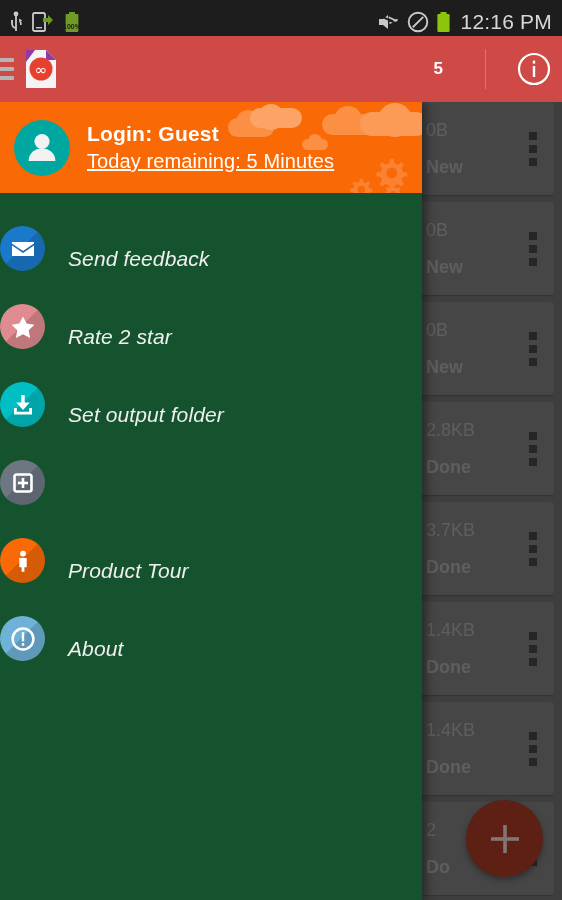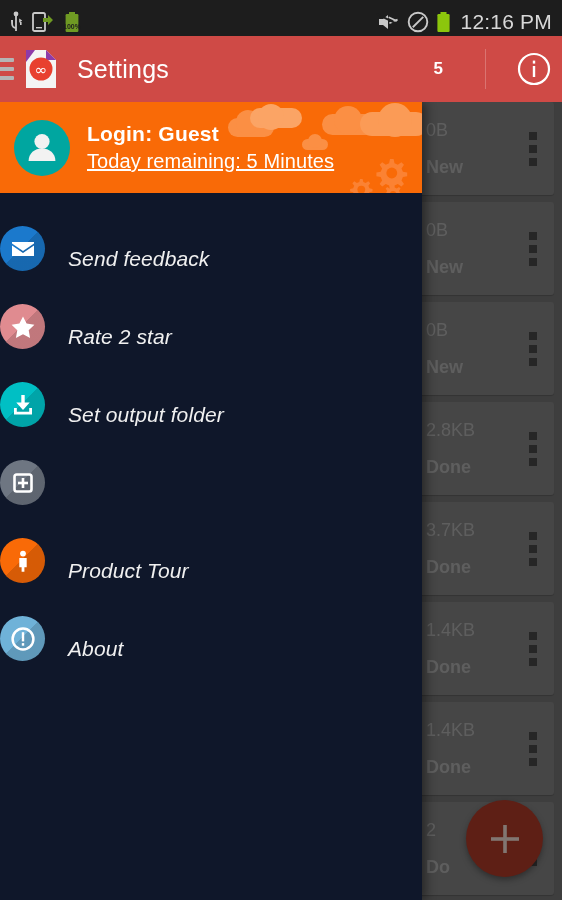--- a/index.html
+++ b/index.html
@@ -63,21 +63,21 @@
     display:flex; align-items:center; justify-content:center;
     box-shadow:0 3px 6px rgba(0,0,0,.35);
   }
 
   #scrim { position:absolute; top:102px; left:0; width:562px; height:798px;
            background:rgba(0,0,0,.34); z-index:15; }
 
   
   #drawer {
     position:absolute; top:102px; left:0; width:422px; height:798px;
-    background:#0f172a; z-index:20;
+    background:#14532d; z-index:20;
     box-shadow:4px 0 10px rgba(0,0,0,.45);
   }
 
   #account-header {
     position:relative; height:91px; background:#f96a07; overflow:hidden;
     display:flex; align-items:center;
   }
   .cloud { position:absolute; background:#fb8f44; border-radius:50%; }
   #avatar {
     width:56px; height:56px; border-radius:50%; background:#00a6a0;
@@ -342,21 +342,20 @@
   </span>
   <span id="app-logo">
     <svg width="38" height="42" viewBox="0 0 38 42">
       <path d="M4 2 h20 l10 10 v28 H4 Z" fill="#f4f4f4"></path>
       <path d="M24 2 l10 10 h-10 z" fill="#8e3ba8"></path>
       <path d="M4 2 h9 l-9 12 z" fill="#8e3ba8"></path>
       <circle cx="19" cy="21" r="11.5" fill="#e8402f"></circle>
       <text x="19" y="27" font-size="15" fill="#ffffff" text-anchor="middle" font-family="DejaVu Sans, sans-serif">∞</text>
     </svg>
   </span>
-  <span id="app-title">Settings</span>
   <span id="credit-count">5</span>
   <span id="appbar-divider"></span>
   <span id="info-button">
     <svg width="40" height="40" viewBox="0 0 40 40">
       <circle cx="20" cy="20" r="15" fill="none" stroke="#fff" stroke-width="2.2"></circle>
       <rect x="18.8" y="17" width="2.4" height="11" fill="#fff"></rect>
       <rect x="18.8" y="11.6" width="2.4" height="3" fill="#fff"></rect>
     </svg>
   </span>
 </div>

